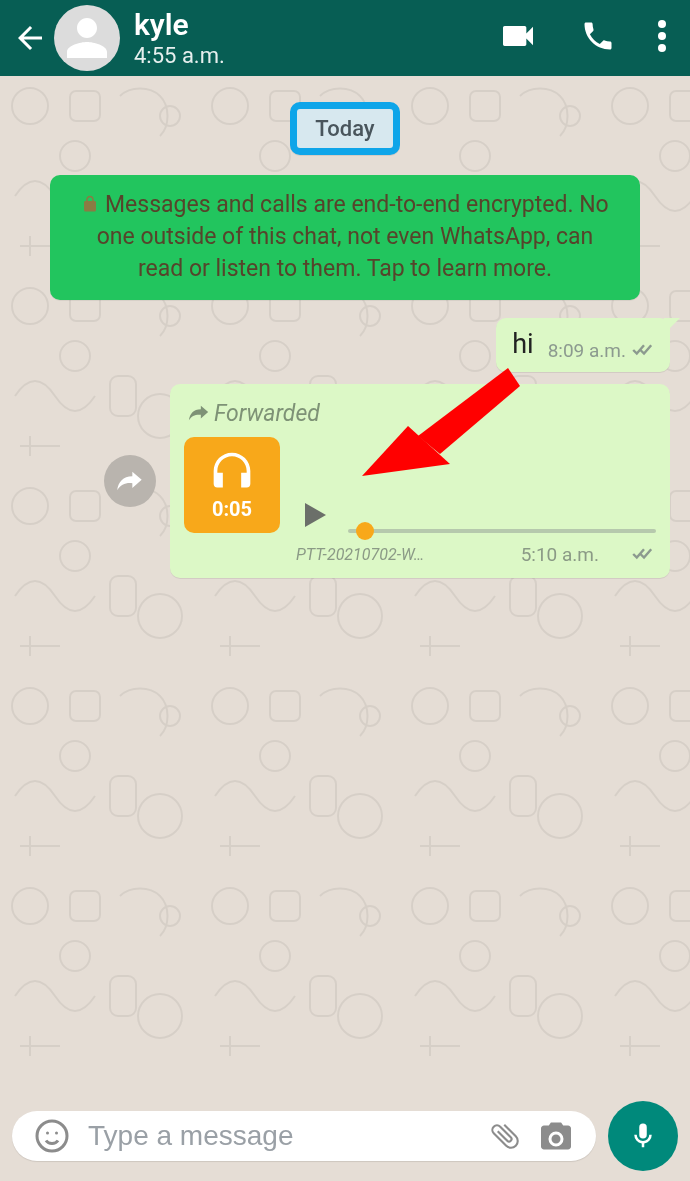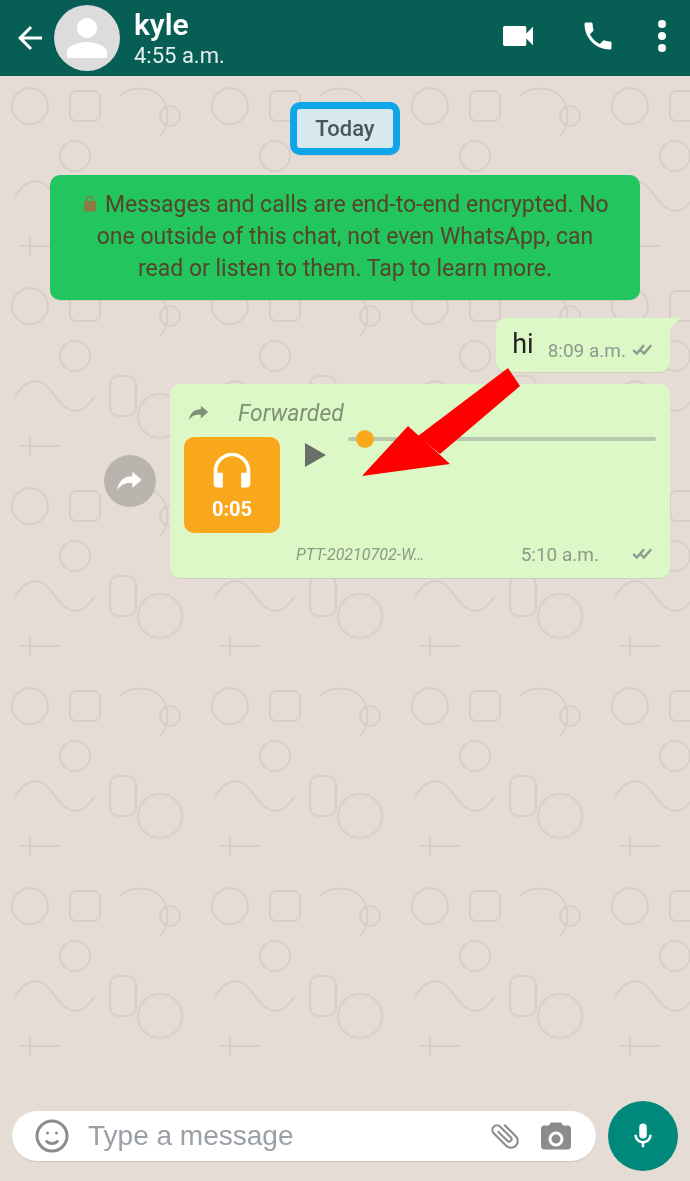--- a/index.html
+++ b/index.html
@@ -146,29 +146,29 @@
   .bubble-audio {
     background: #dcf8c6;
     border-radius: 10px;
     padding: 12px 14px 12px 14px;
     width: 500px;
     box-shadow: 0 1px 0 rgba(0,0,0,0.08);
   }
   .fwd-label {
     display: flex;
     align-items: center;
-    gap: 28px;
+    gap: 4px;
     color: #7e9276;
     font-size: 23px;
     font-style: italic;
     margin: 4px 0 10px 4px;
   }
   .audio-row {
     display: flex;
-    align-items: flex-start;
+    align-items: flex-end;
     gap: 16px;
   }
   .audio-thumb {
     width: 96px; height: 96px;
     border-radius: 10px;
     background: #f8a81a;
     display: flex;
     flex-direction: column;
     align-items: center;
     justify-content: center;

